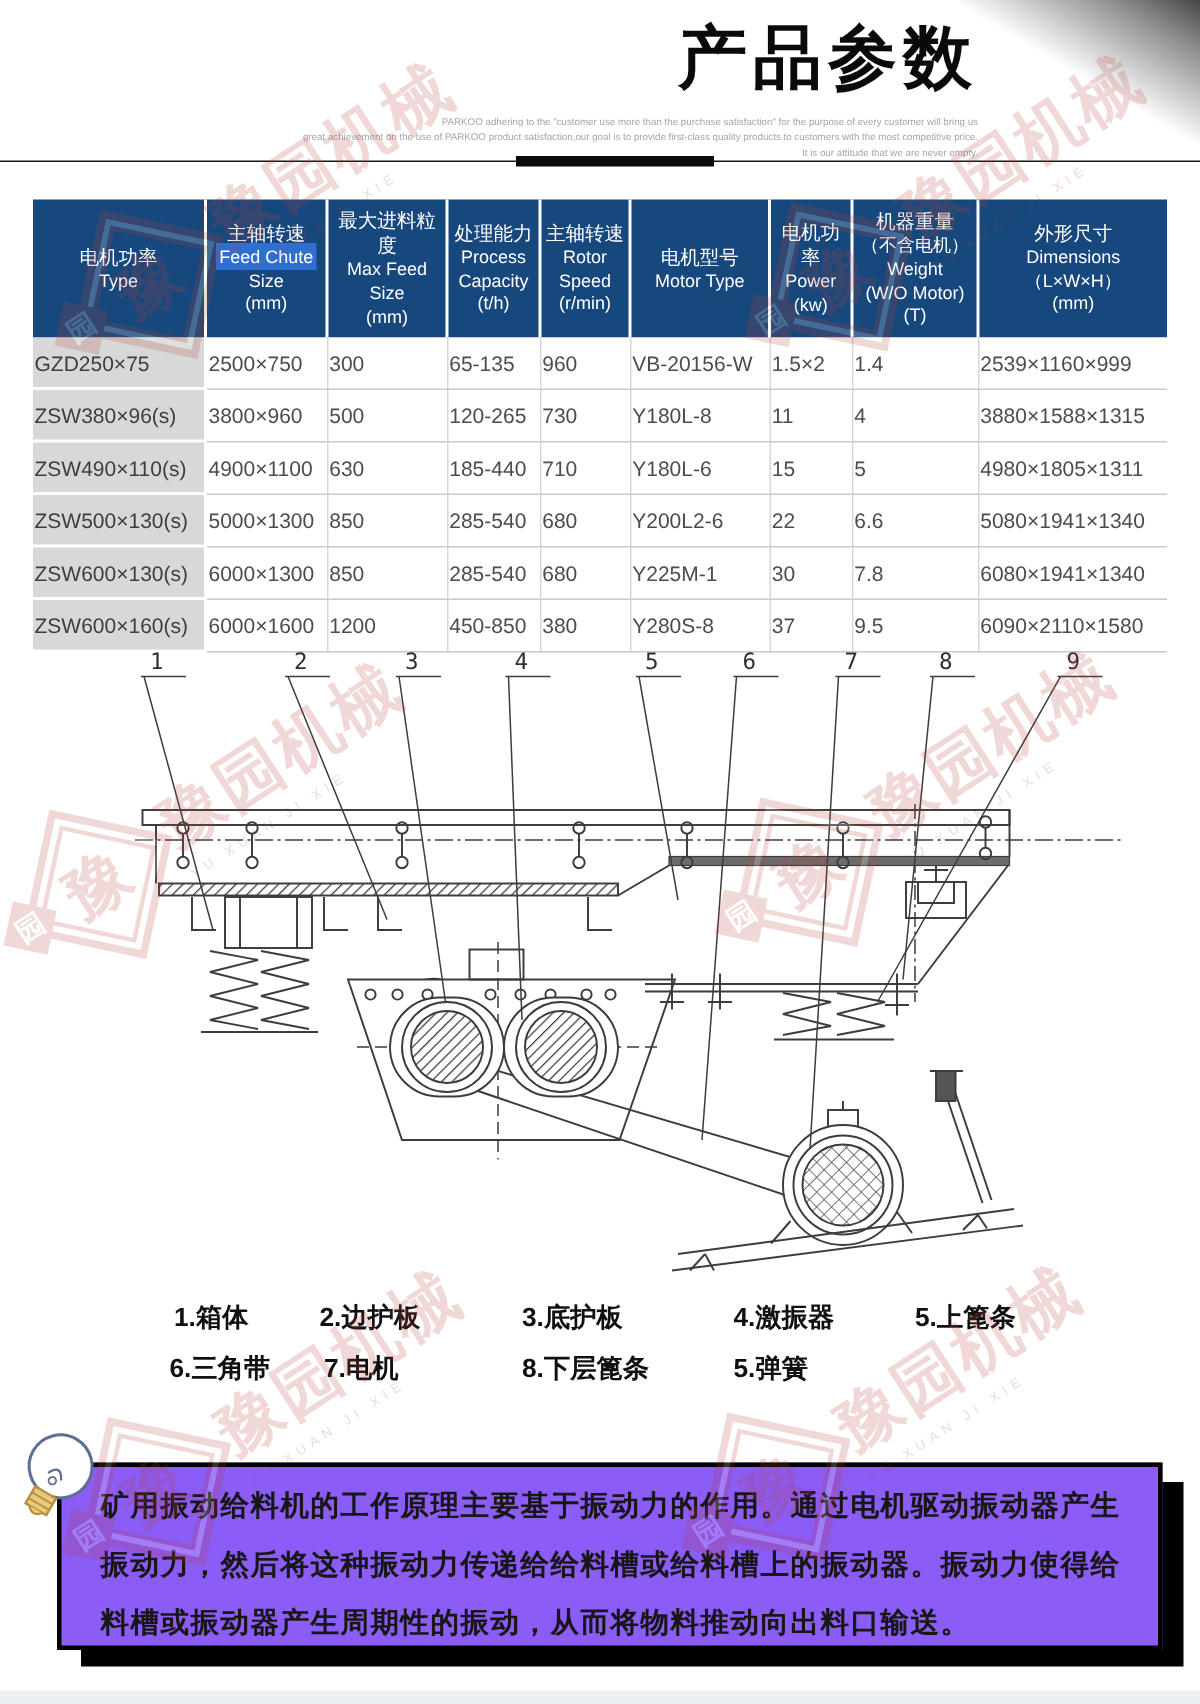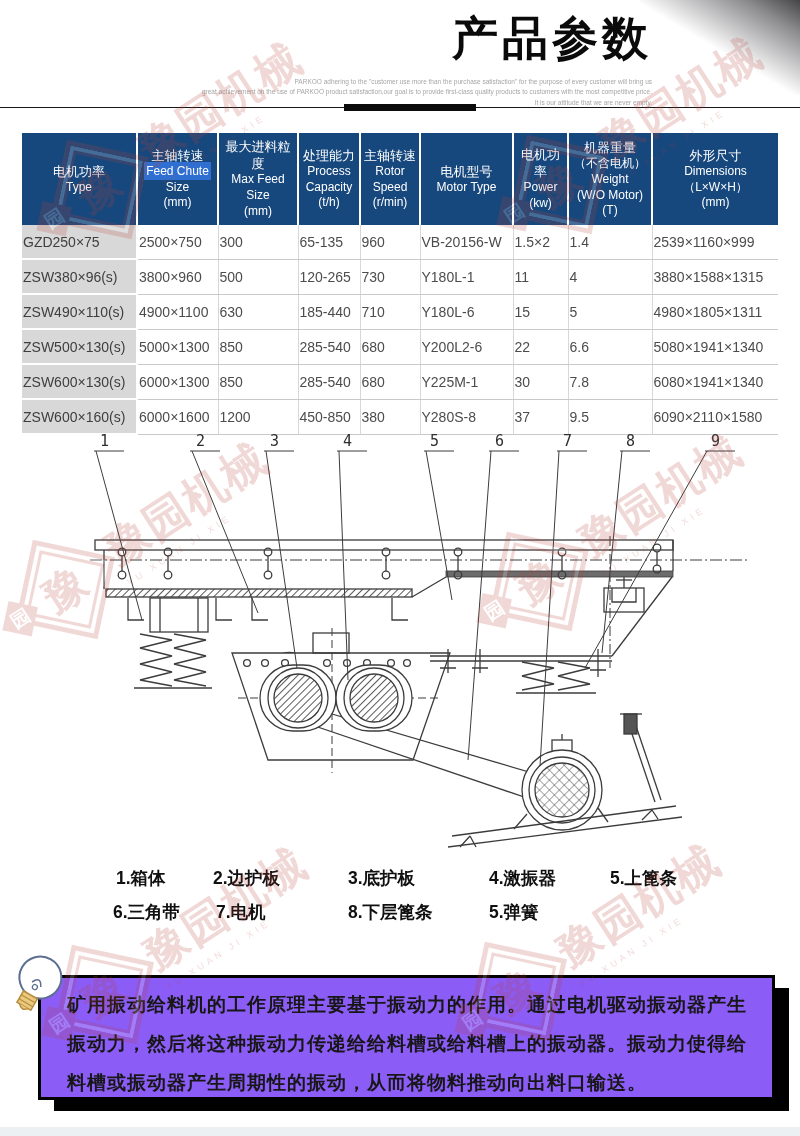--- a/index.html
+++ b/index.html
@@ -160,21 +160,21 @@
           <td>1.5×2</td>
           <td>1.4</td>
           <td>2539×1160×999</td>
         </tr>
         <tr>
           <td class="model">ZSW380×96(s)</td>
           <td>3800×960</td>
           <td>500</td>
           <td>120-265</td>
           <td>730</td>
-          <td>Y180L-1</td>
+          <td>Y180L-8</td>
           <td>11</td>
           <td>4</td>
           <td>3880×1588×1315</td>
         </tr>
         <tr>
           <td class="model">ZSW490×110(s)</td>
           <td>4900×1100</td>
           <td>630</td>
           <td>185-440</td>
           <td>710</td>

